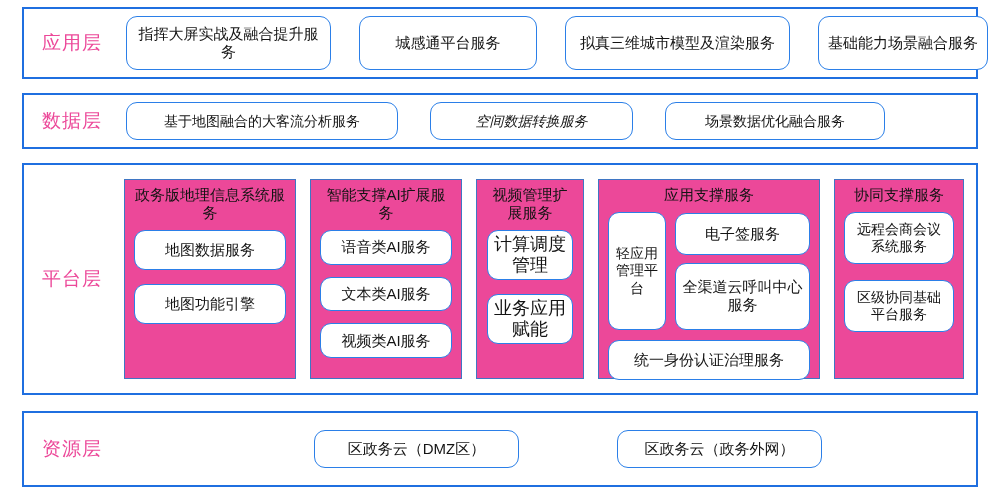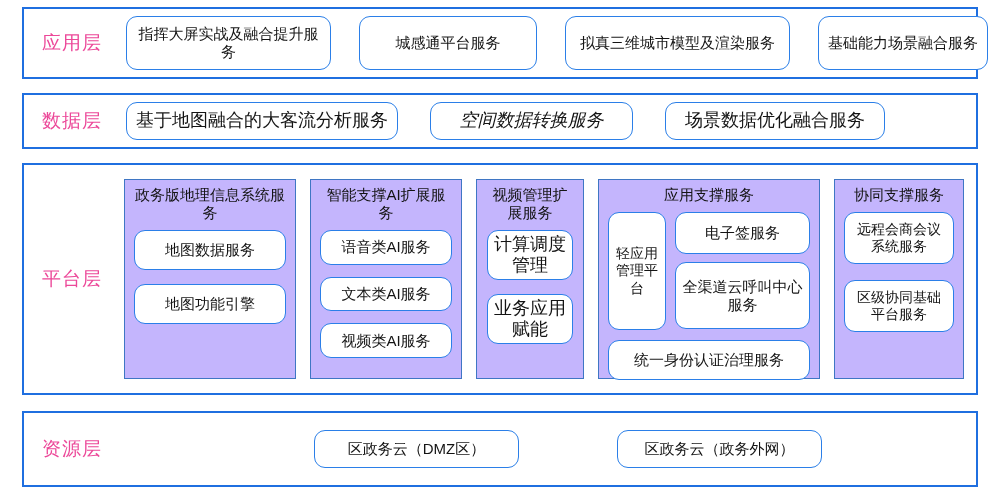--- a/index.html
+++ b/index.html
@@ -86,37 +86,37 @@
   .app-row .pill.w4{width:170px;}
 
   
   .data-row{
     display:flex;
     align-items:center;
     gap:32px;
     padding-left:6px;
     width:100%;
   }
-  .data-row .pill{height:38px;font-size:18px;}
+  .data-row .pill{height:38px;font-size:14px;}
   .data-row .pill.d1{width:272px;}
   .data-row .pill.d2{width:203px;font-style:italic;}
   .data-row .pill.d3{width:220px;}
 
   
   .plat-body{
     flex:1 1 auto;
     display:flex;
     align-items:stretch;
     gap:14px;
     padding:14px 8px 14px 4px;
   }
   .group{
     box-sizing:border-box;
     border:1.5px solid #3f76c4;
-    background:#c4b5fd;
+    background:#ec4899;
     display:flex;
     flex-direction:column;
     align-items:center;
     padding:6px 9px 8px 9px;
   }
   .group-title{
     font-size:15px;
     line-height:1.2;
     text-align:center;
     color:#141414;
@@ -144,21 +144,21 @@
   }
   .appsup-left{
     flex:0 0 58px;
     display:flex;
   }
   .appsup-left .pill{
     width:58px;height:118px;font-size:14px;line-height:1.25;
   }
   .appsup-right{
     flex:1 1 auto;
-    display:flex;flex-direction:column;gap:8px;
+    display:flex;flex-direction:column;gap:8px;justify-content:center;
   }
   .appsup-right .pill{width:100%;}
   .appsup-right .pill.r1{height:42px;}
   .appsup-right .pill.r2{height:67px;}
   .appsup-wide{width:100%;}
   .appsup-wide .pill{width:100%;height:40px;}
 
   
   .res-row{
     display:flex;

